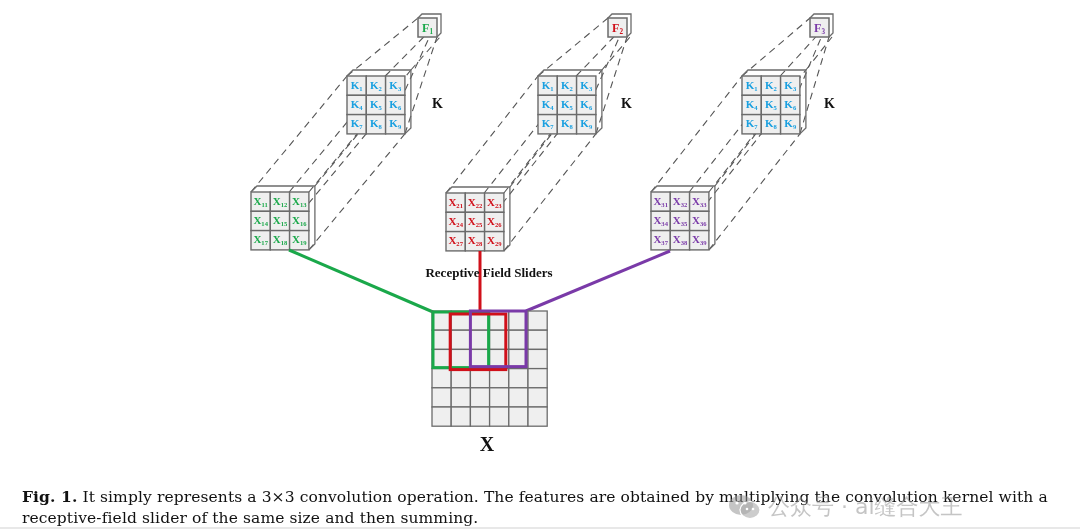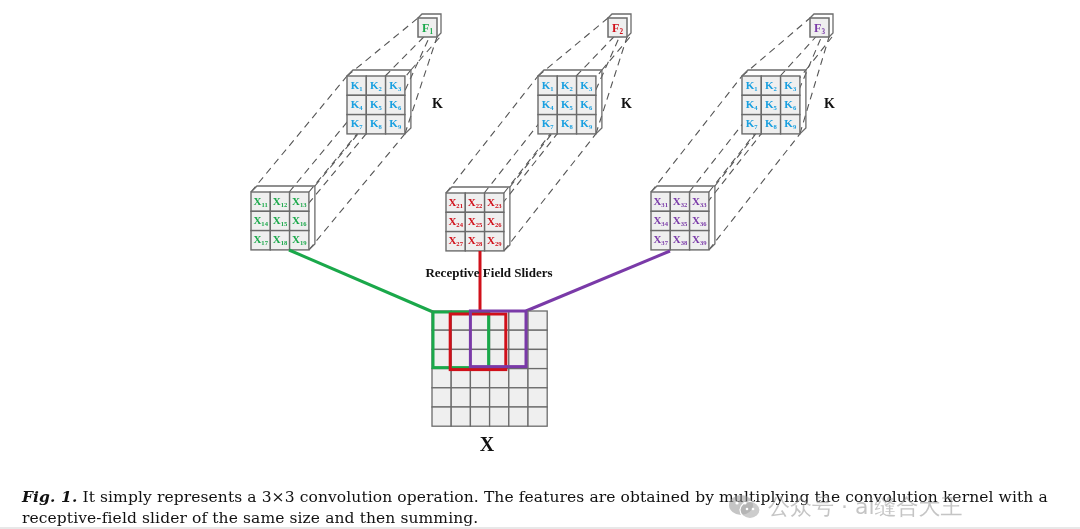--- a/index.html
+++ b/index.html
@@ -1,19 +1,19 @@
 <!DOCTYPE html>
 <html><head>
 <meta charset="utf-8">
 <style>
   html, body { margin: 0; padding: 0; background: #ffffff; }
   body { width: 1080px; height: 529px; position: relative; overflow: hidden; font-family: "Liberation Serif", serif; }
   #figure { position: absolute; left: 0; top: 0; width: 1080px; height: 470px; }
   .caption { position: absolute; left: 22px; top: 486px; width: 1056px; font-family: "DejaVu Serif", "Liberation Serif", serif; font-size: 15.5px; line-height: 21px; color: #111; letter-spacing: 0.1px; }
-  .caption .fig-label { font-weight: bold; font-style: italic; }
+  .caption .fig-label { font-weight: bold; }
   .watermark { position: absolute; left: 728px; top: 492px; font-family: "DejaVu Sans", sans-serif; font-size: 22px; color: rgba(150,150,150,0.55); white-space: nowrap; display: flex; align-items: center; gap: 6px; }
   .watermark .wm-icon { width: 34px; height: 26px; position: relative; }
   .bottom-rule { position: absolute; left: 0; top: 527px; width: 1080px; height: 2px; background: #e8e8e8; }
 </style>
 </head>
 <body>
 
 <svg id="figure" width="1080" height="470" viewBox="0 0 1080 470" xmlns="http://www.w3.org/2000/svg">
   <g id="dashes">
       <line x1="251" y1="192" x2="347" y2="76" stroke="#555" stroke-width="1.1" stroke-dasharray="7 5"></line>

